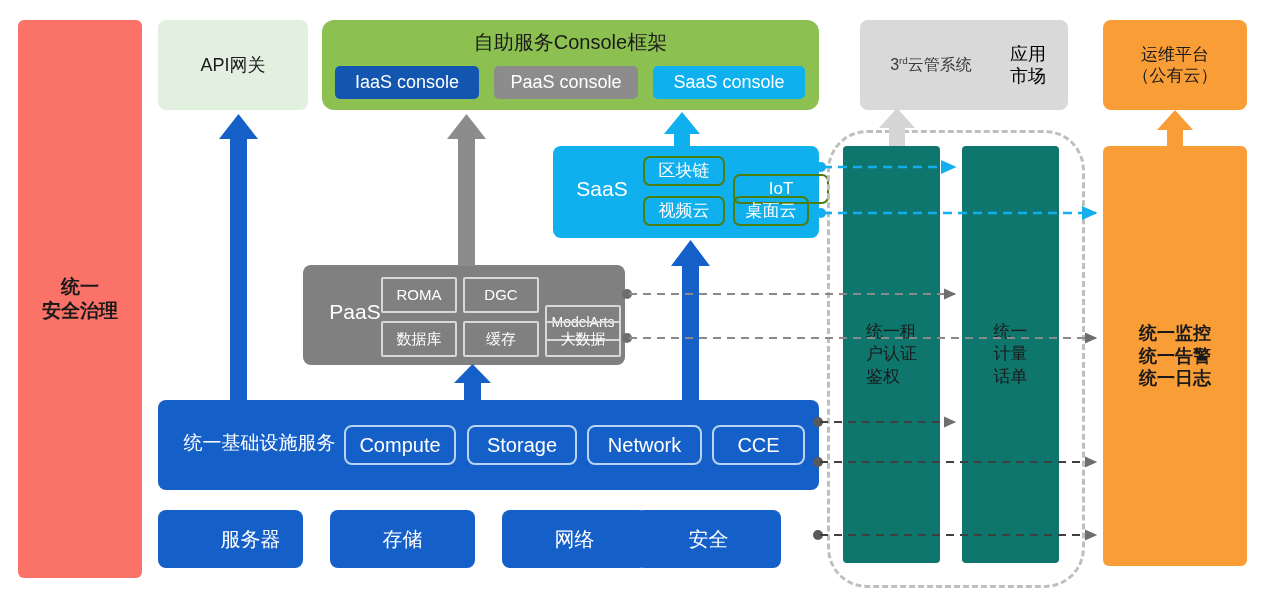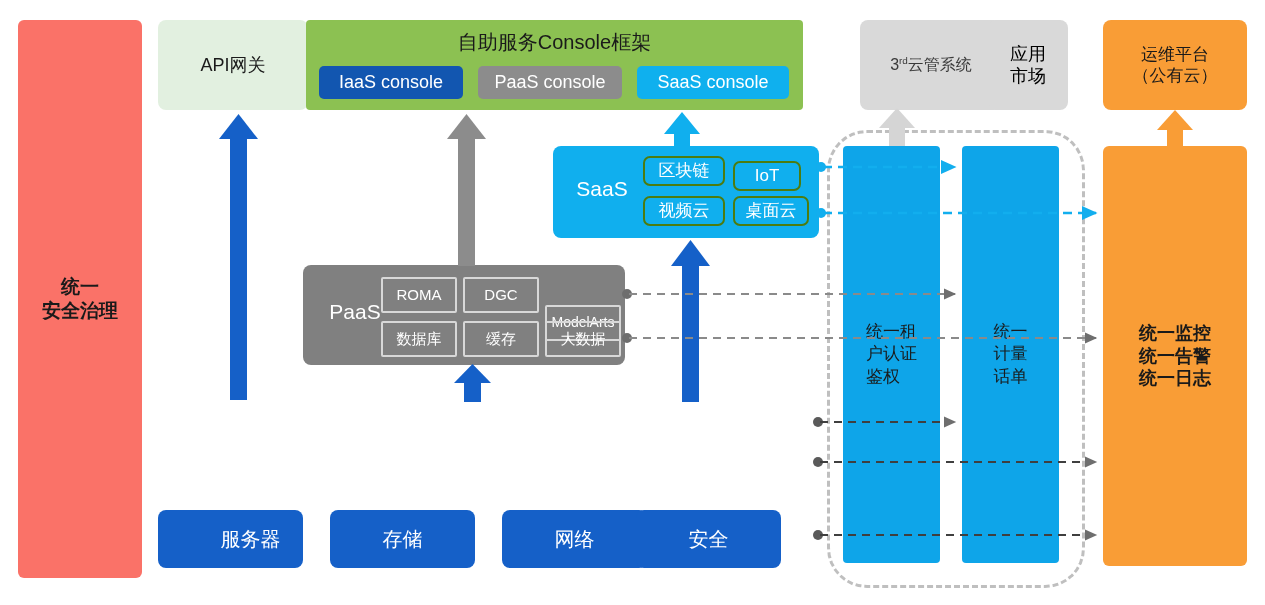--- a/index.html
+++ b/index.html
@@ -23,22 +23,22 @@
 
   
   #api-gateway {
     left: 158px; top: 20px; width: 150px; height: 90px;
     background: #E2F0E0; border-radius: 8px;
     color: #1a1a1a; font-size: 18px;
   }
 
   
   #console-frame {
-    left: 306px; top: 20px; width: 497px; height: 90px;
-    background: #8CC152; border-radius: 4px;
+    left: 322px; top: 20px; width: 497px; height: 90px;
+    background: #8CC152; border-radius: 12px;
     display: block;
   }
   #console-title {
     position: absolute; left: 0; top: 10px; width: 100%;
     text-align: center; font-size: 20px; color: #1a1a1a; font-weight: 500;
   }
   .console-chip {
     position: absolute; top: 46px; height: 33px;
     display: flex; align-items: center; justify-content: center;
     border-radius: 5px; color: #ffffff; font-size: 18px;
@@ -79,21 +79,21 @@
   #saas-label {
     position: absolute; left: 12px; top: 30px; width: 74px;
     text-align: center; color: #ffffff; font-size: 21px;
   }
   .saas-chip {
     position: absolute; height: 30px; border: 2px solid #4d7c0f;
     border-radius: 7px; display: flex; align-items: center; justify-content: center;
     color: #ffffff; font-size: 17px;
   }
   #saas-blockchain { left: 90px;  top: 10px; width: 82px; }
-  #saas-iot        { left: 180px; top: 15px; width: 68px; text-align: right; }
+  #saas-iot        { left: 180px; top: 28px; width: 96px; text-align: right; }
   #saas-video      { left: 90px;  top: 50px; width: 82px; }
   #saas-desktop    { left: 180px; top: 50px; width: 76px; }
 
   
   #paas-layer {
     left: 303px; top: 265px; width: 322px; height: 100px;
     background: #808080; border-radius: 8px; display: block;
   }
   #paas-label {
     position: absolute; left: 8px; top: 34px; width: 88px;
@@ -143,21 +143,21 @@
   #bottom-network { left: 502px;  width: 145px; }
   #bottom-security{ left: 636px;  width: 145px; }
 
   
   #middle-dashed {
     position: absolute; left: 827px; top: 130px; width: 258px; height: 458px;
     border: 3px dashed #BFBFBF; border-radius: 40px;
   }
   .gray-col {
     position: absolute; top: 146px; width: 97px; height: 417px;
-    background: #0ea5e9; border-radius: 4px;
+    background: #0f766e; border-radius: 4px;
     display: flex; align-items: center; justify-content: center;
     color: #1a1a1a; font-size: 17px; line-height: 1.3;
   }
   #col-auth    { left: 843px; }
   #col-billing { left: 962px; }
 
   
   #arrow-layer { position: absolute; left: 0; top: 0; width: 1265px; height: 605px;
                  pointer-events: none; }
 
@@ -223,20 +223,27 @@
   <div class="box" id="paas-layer">
     <div id="paas-label">PaaS</div>
     <div class="paas-chip" id="paas-roma">ROMA</div>
     <div class="paas-chip" id="paas-dgc">DGC</div>
     <div class="paas-chip" id="paas-model">ModelArts</div>
     <div class="paas-chip" id="paas-db">数据库</div>
     <div class="paas-chip" id="paas-cache">缓存</div>
     <div class="paas-chip" id="paas-bigdata">大数据</div>
   </div>
 
+  <div class="box" id="infra-bar">
+    <div id="infra-label">统一基础设施服务</div>
+    <div class="infra-chip" id="infra-compute">Compute</div>
+    <div class="infra-chip" id="infra-storage">Storage</div>
+    <div class="infra-chip" id="infra-network">Network</div>
+    <div class="infra-chip" id="infra-cce">CCE</div>
+  </div>
 
   <div class="bottom-box" id="bottom-server">服务器</div>
   <div class="bottom-box" id="bottom-storage">存储</div>
   <div class="bottom-box" id="bottom-network">网络</div>
   <div class="bottom-box" id="bottom-security">安全</div>
 
   <div id="middle-dashed"></div>
 
   <div class="gray-col" id="col-auth">
     <div>

